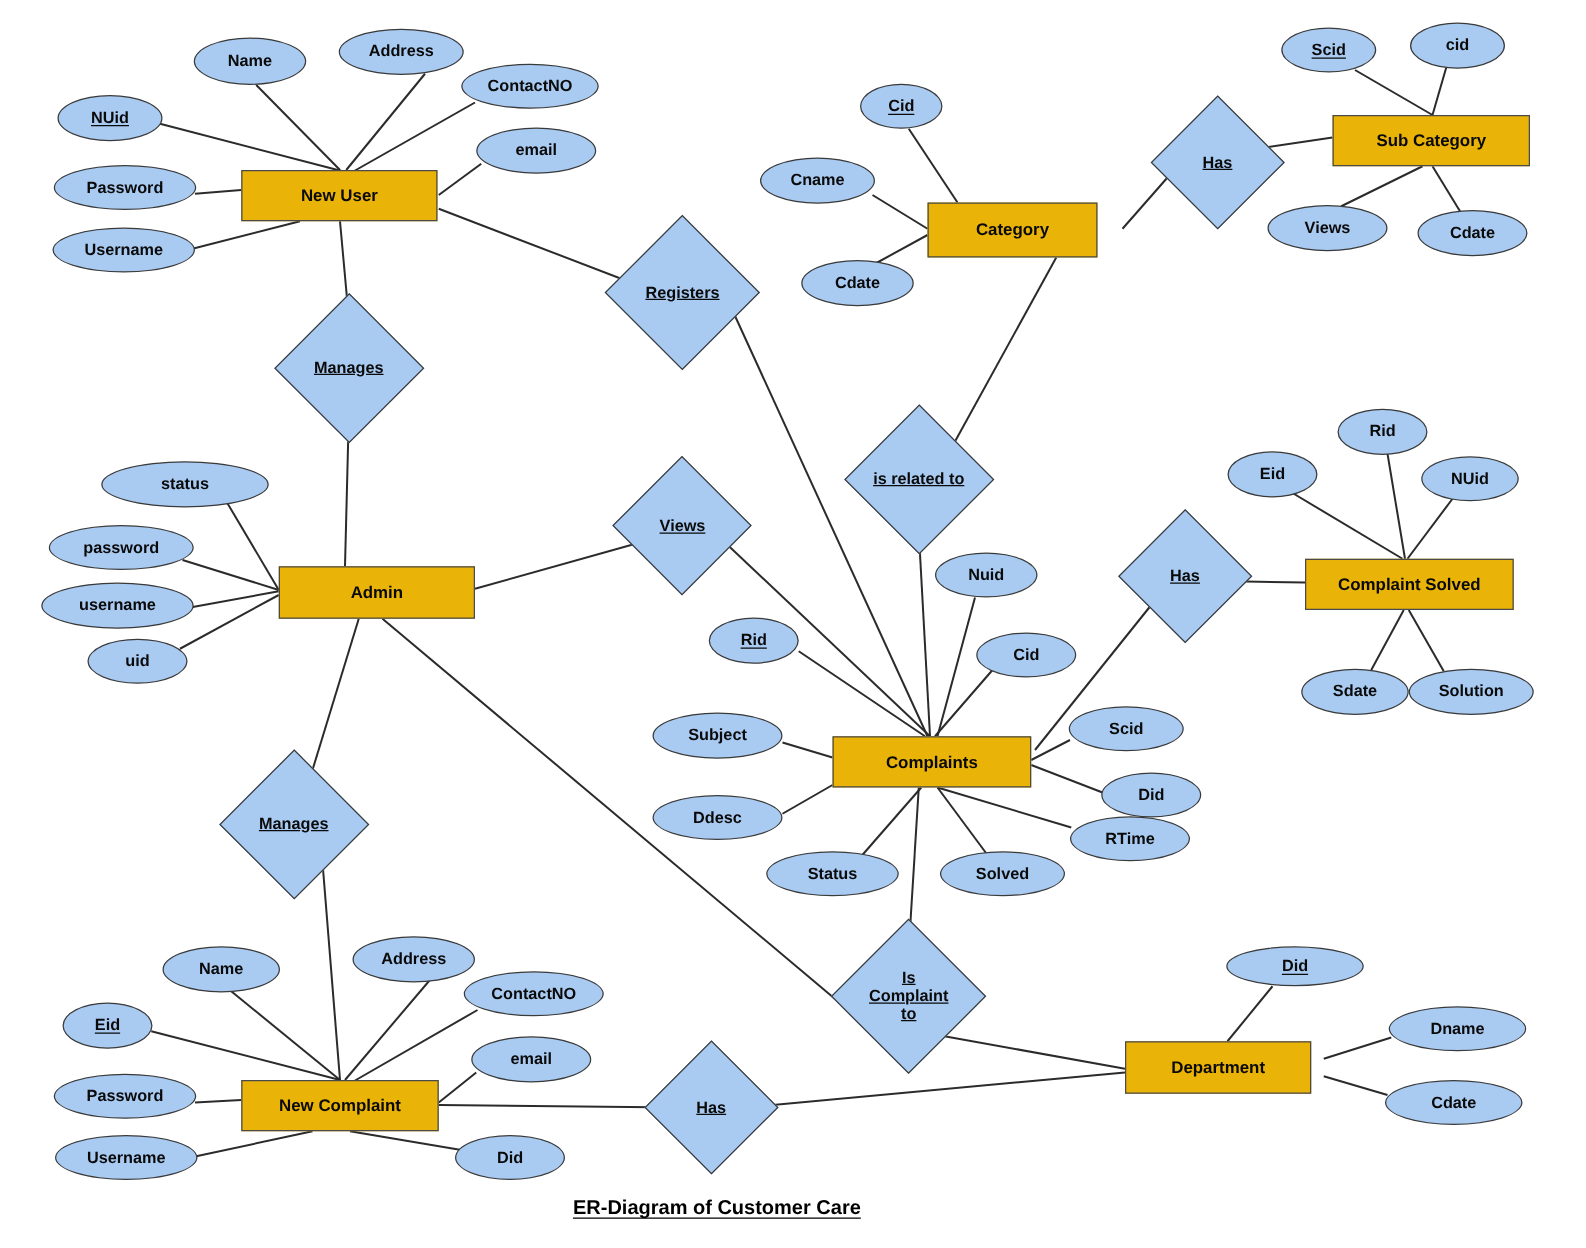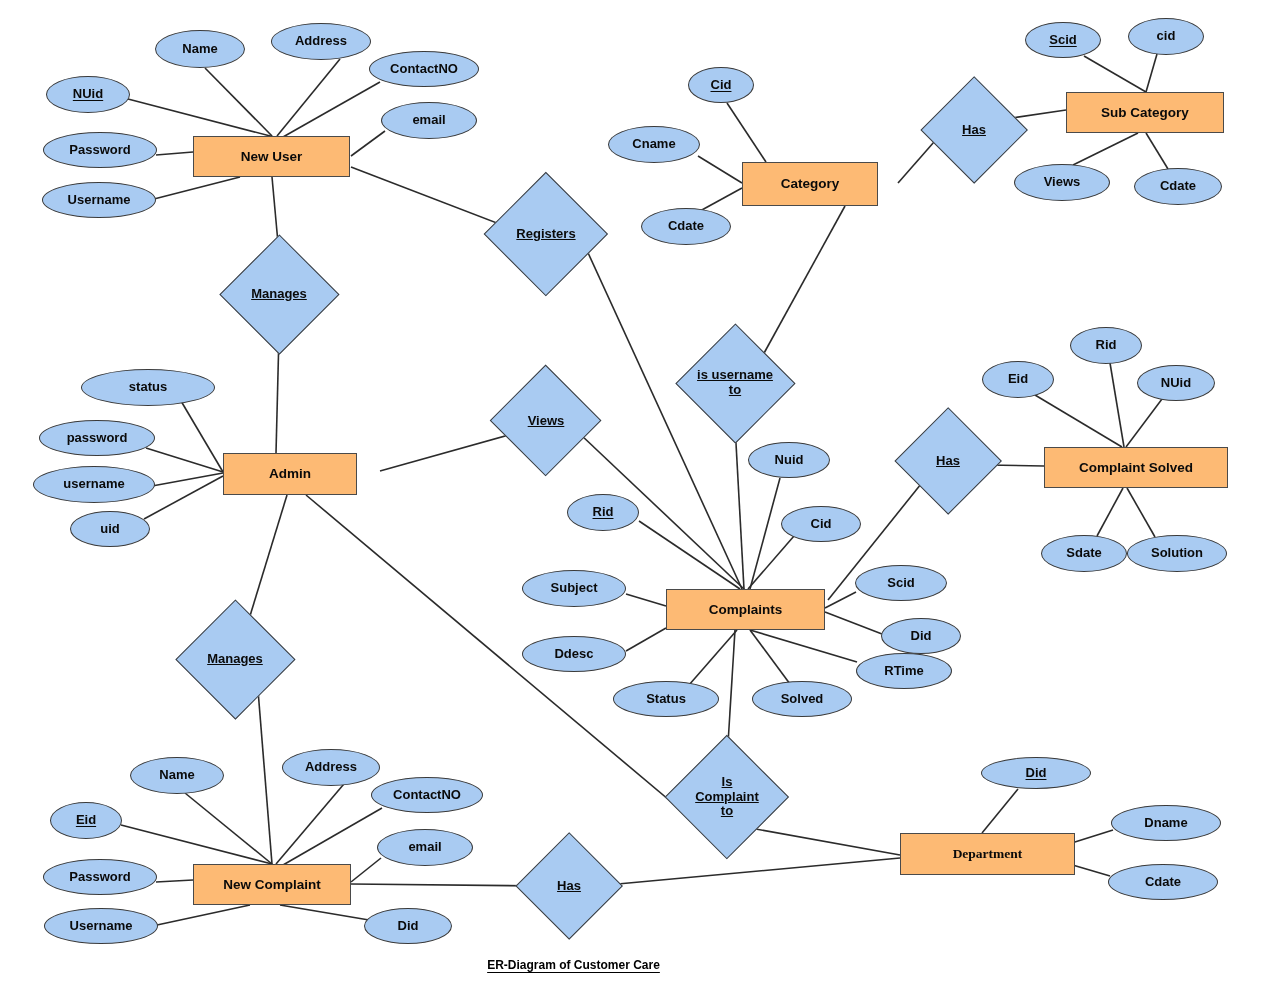--- a/index.html
+++ b/index.html
@@ -28,21 +28,21 @@
   }
   svg#wires line, svg#wires polyline {
     stroke: #2b2b2b;
     stroke-width: 1.6;
     fill: none;
   }
   
   .entity {
     position: absolute;
     box-sizing: border-box;
-    background: #fdba74;
+    background: #eab308;
     border: 1.6px solid #4a4a4a;
     display: flex;
     align-items: center;
     justify-content: center;
     font-weight: bold;
     font-size: 13.5px;
     color: #0a0a0a;
     text-align: center;
     line-height: 1.15;
     z-index: 3;
@@ -96,21 +96,21 @@
     line-height: 1.15;
     white-space: pre-line;
     text-decoration: underline;
   }
   .caption {
     position: absolute;
     left: 0;
     width: 1147px;
     text-align: center;
     font-weight: bold;
-    font-size: 12px;
+    font-size: 16px;
     color: #000;
     z-index: 4;
   }
   .caption > span {
     text-decoration: underline;
     text-underline-offset: 2.5px;
   }
 </style>
 </head>
 <body>
@@ -184,33 +184,33 @@
   <div id="shapes">
       <div class="entity" style="left: 193px; top: 136px; width: 157px; height: 41px;">
         <span>New User</span>
       </div>
       <div class="entity" style="left: 742px; top: 162px; width: 136px; height: 44px;">
         <span>Category</span>
       </div>
       <div class="entity" style="left: 1066px; top: 92px; width: 158px; height: 41px;">
         <span>Sub Category</span>
       </div>
-      <div class="entity" style="left: 223px; top: 453px; width: 134px; height: 42px;">
+      <div class="entity" style="left: 223px; top: 453px; width: 157px; height: 42px;">
         <span>Admin</span>
       </div>
-      <div class="entity" style="left: 1044px; top: 447px; width: 184px; height: 41px;">
+      <div class="entity" style="left: 1044px; top: 447px; width: 167px; height: 41px;">
         <span>Complaint Solved</span>
       </div>
       <div class="entity" style="left: 666px; top: 589px; width: 159px; height: 41px;">
         <span>Complaints</span>
       </div>
       <div class="entity" style="left: 193px; top: 864px; width: 158px; height: 41px;">
         <span>New Complaint</span>
       </div>
-      <div class="entity" style="left: 900px; top: 833px; width: 175px; height: 42px; font-family: Liberation Serif, serif;">
+      <div class="entity" style="left: 900px; top: 833px; width: 149px; height: 42px;">
         <span>Department</span>
       </div>
       <div class="attr" style="left: 155px; top: 30px; width: 90px; height: 38px;">
         <span>Name</span>
       </div>
       <div class="attr" style="left: 271px; top: 22.5px; width: 100px; height: 37px;">
         <span>Address</span>
       </div>
       <div class="attr" style="left: 369px; top: 51px; width: 110px; height: 36px;">
         <span>ContactNO</span>
@@ -345,21 +345,21 @@
       <div class="rel" style="width: 87.6812px; height: 87.6812px; left: 502.159px; top: 190.159px;">
         <div class="dia"></div>
         <div class="rlabel">Registers</div>
       </div>
       <div class="rel" style="width: 76.3675px; height: 76.3675px; left: 935.816px; top: 91.8162px;">
         <div class="dia"></div>
         <div class="rlabel">Has</div>
       </div>
       <div class="rel" style="width: 84.8528px; height: 84.8528px; left: 692.574px; top: 340.574px;">
         <div class="dia"></div>
-        <div class="rlabel">is username to</div>
+        <div class="rlabel">is related to</div>
       </div>
       <div class="rel" style="width: 79.196px; height: 79.196px; left: 506.402px; top: 381.402px;">
         <div class="dia"></div>
         <div class="rlabel">Views</div>
       </div>
       <div class="rel" style="width: 76.3675px; height: 76.3675px; left: 909.816px; top: 422.816px;">
         <div class="dia"></div>
         <div class="rlabel">Has</div>
       </div>
       <div class="rel" style="width: 84.8528px; height: 84.8528px; left: 192.574px; top: 616.574px;">

